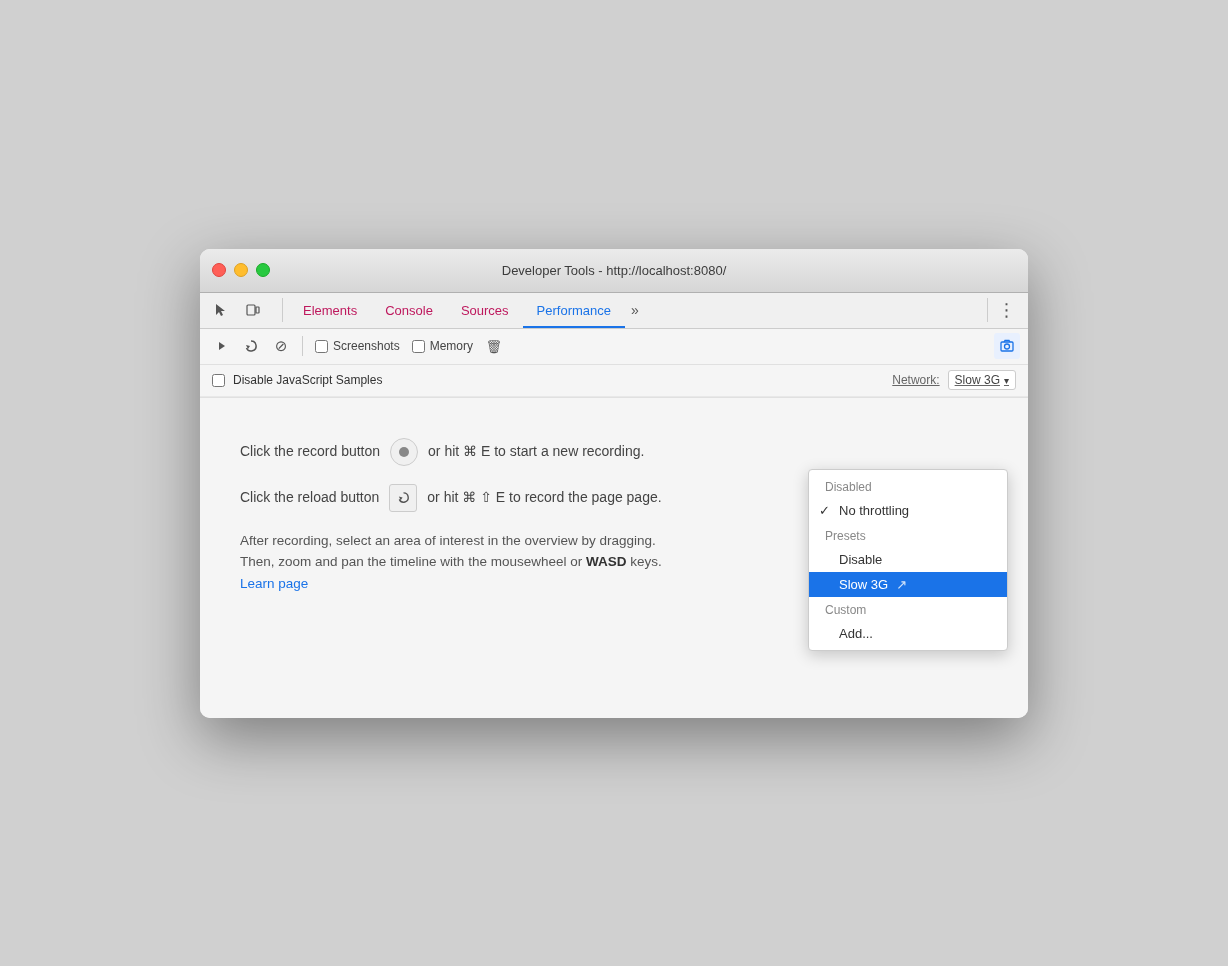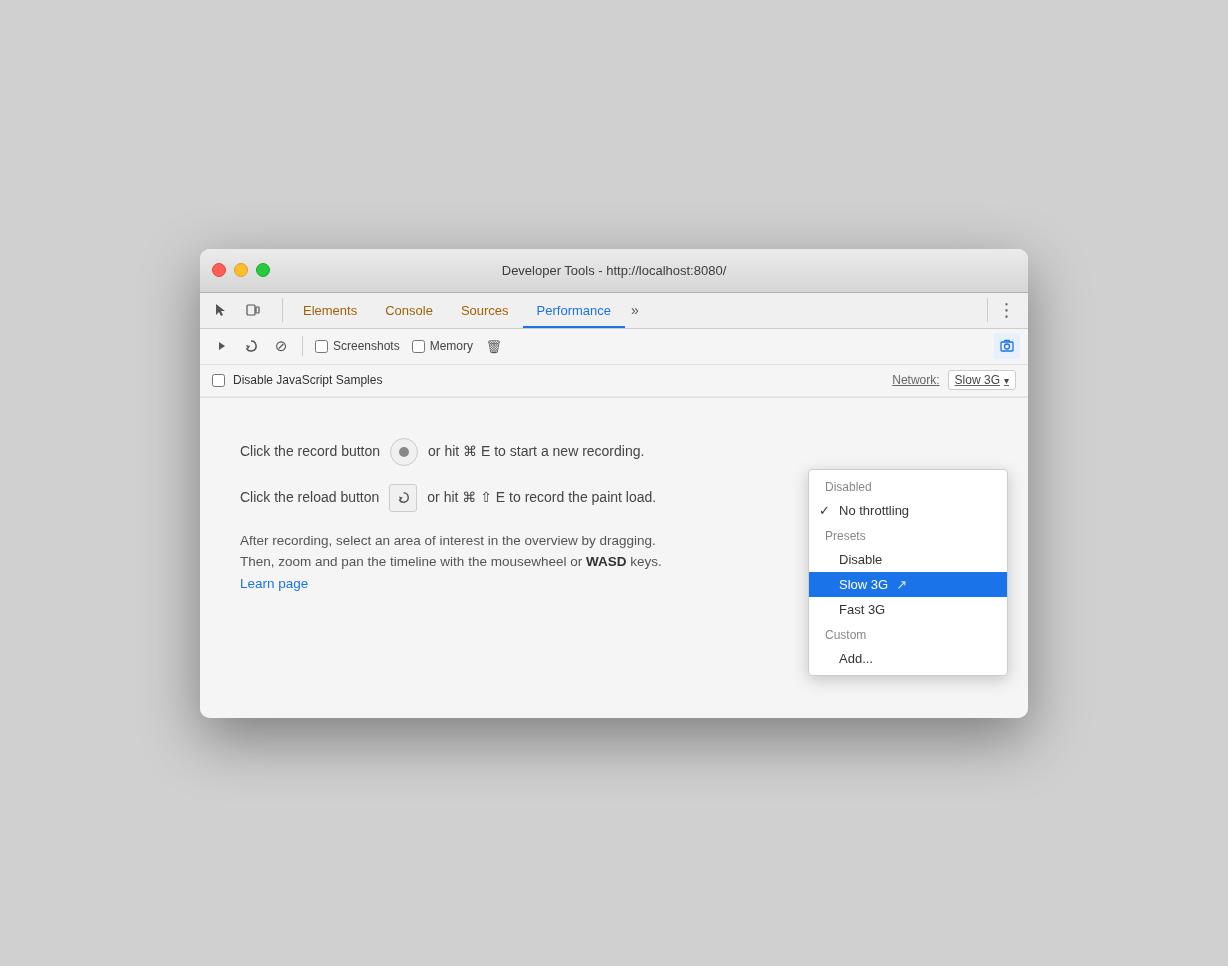--- a/index.html
+++ b/index.html
@@ -87,21 +87,21 @@
       color: #555;
       font-size: 14px;
     }
 
     .tab {
       padding: 0 14px;
       height: 36px;
       display: flex;
       align-items: center;
       font-size: 13px;
-      color: #a16207;
+      color: #be185d;
       cursor: pointer;
       position: relative;
       white-space: nowrap;
     }
 
     .tab.active {
       color: #1a73e8;
       font-weight: 500;
     }
 
@@ -438,36 +438,35 @@
       <span>or hit ⌘ E to start a new recording.</span>
     </div>
     <div class="recording-hint">
       <span>Click the reload button</span>
       <div class="inline-btn">
         <svg width="13" height="13" viewBox="0 0 14 14" fill="none">
           <path d="M7 2 A5 5 0 1 1 2.5 9" stroke="#555" stroke-width="1.5" fill="none"></path>
           <polygon points="2,6 4,10 6,7" fill="#555"></polygon>
         </svg>
       </div>
-      <span>or hit ⌘ ⇧ E to record the paint load.</span>
+      <span>or hit ⌘ ⇧ E to record the page page.</span>
     </div>
     <div class="hint-text">
       <span>After recording, select an area of interest in the overview by dragging.<br>Then, zoom and pan the timeline with the mousewheel or <strong>WASD</strong> keys.</span>
       <br>
       <a href="#" class="learn-more">Learn page</a>
     </div>
   </div>
 
   <div class="dropdown-overlay">
     <div class="dropdown-item section-header">Disabled</div>
     <div class="dropdown-item checked">No throttling</div>
     <div class="dropdown-item section-header">Presets</div>
     <div class="dropdown-item">Disable</div>
     <div class="dropdown-item highlighted">
       Slow 3G
       <span style="display:inline-block;margin-left:8px;font-size:13px;opacity:0.8;">↗</span>
     </div>
-    <div class="dropdown-item">Fast 3G</div>
     <div class="dropdown-item section-header">Custom</div>
     <div class="dropdown-item">Add...</div>
   </div>
 
 </div>
 
 </body></html>

